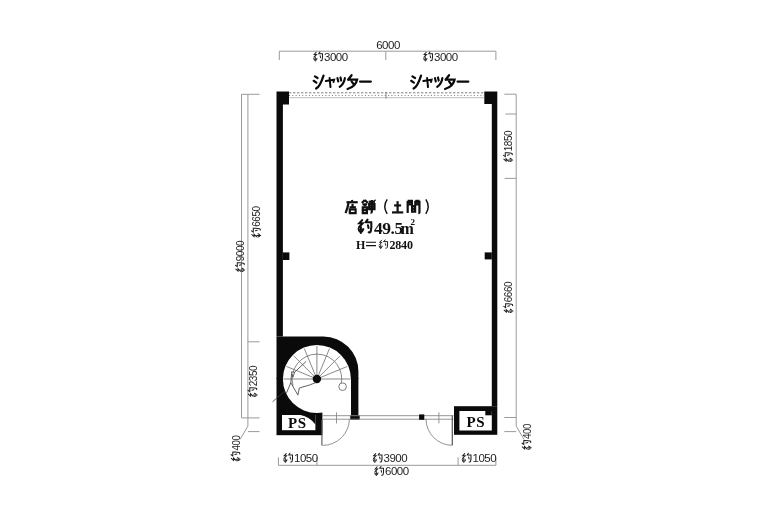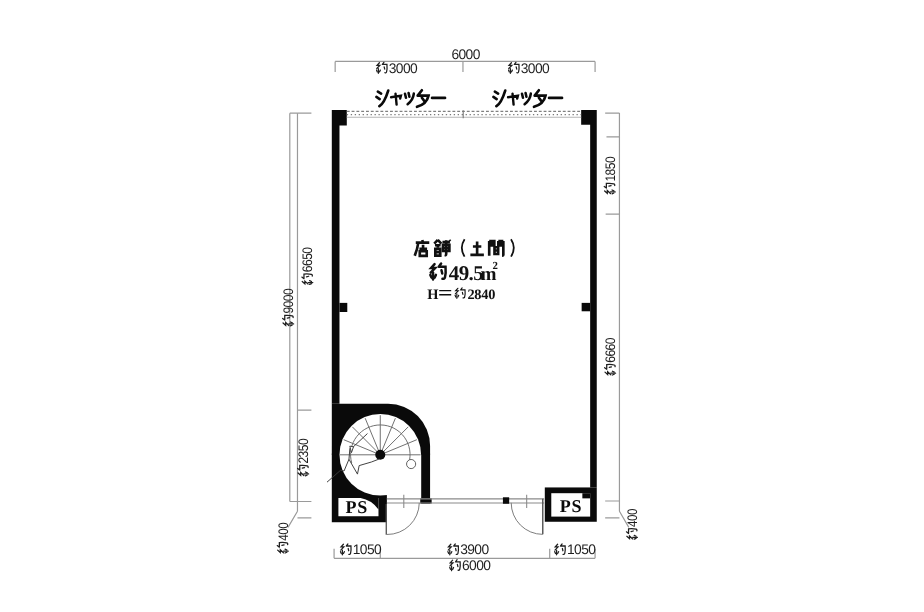--- a/index.html
+++ b/index.html
@@ -1,16 +1,16 @@
 <!DOCTYPE html>
 <html><head>
 <meta charset="utf-8">
 <style>
 html,body{margin:0;padding:0;background:#fff;}
-#stage{position:relative;width:770px;height:510px;background:#fff;overflow:hidden;filter:grayscale(1);border-radius:31px;}
+#stage{position:relative;width:770px;height:510px;background:#fff;overflow:hidden;filter:grayscale(1);}
 svg{position:absolute;left:0;top:0;}
 text{font-family:"Liberation Sans",sans-serif;}
 .dim{font-size:11.5px;fill:#1f1f1f;letter-spacing:-0.5px;}
 .ps{font-family:"Liberation Serif",serif;font-weight:bold;font-size:15px;fill:#0a0a0a;letter-spacing:0.6px;}
 .ctr{font-family:"Liberation Serif",serif;font-weight:bold;fill:#111;}
 .dl{stroke:#9a9a9a;stroke-width:1;fill:none;}
 </style>
 </head>
 <body>
 <div id="stage">

